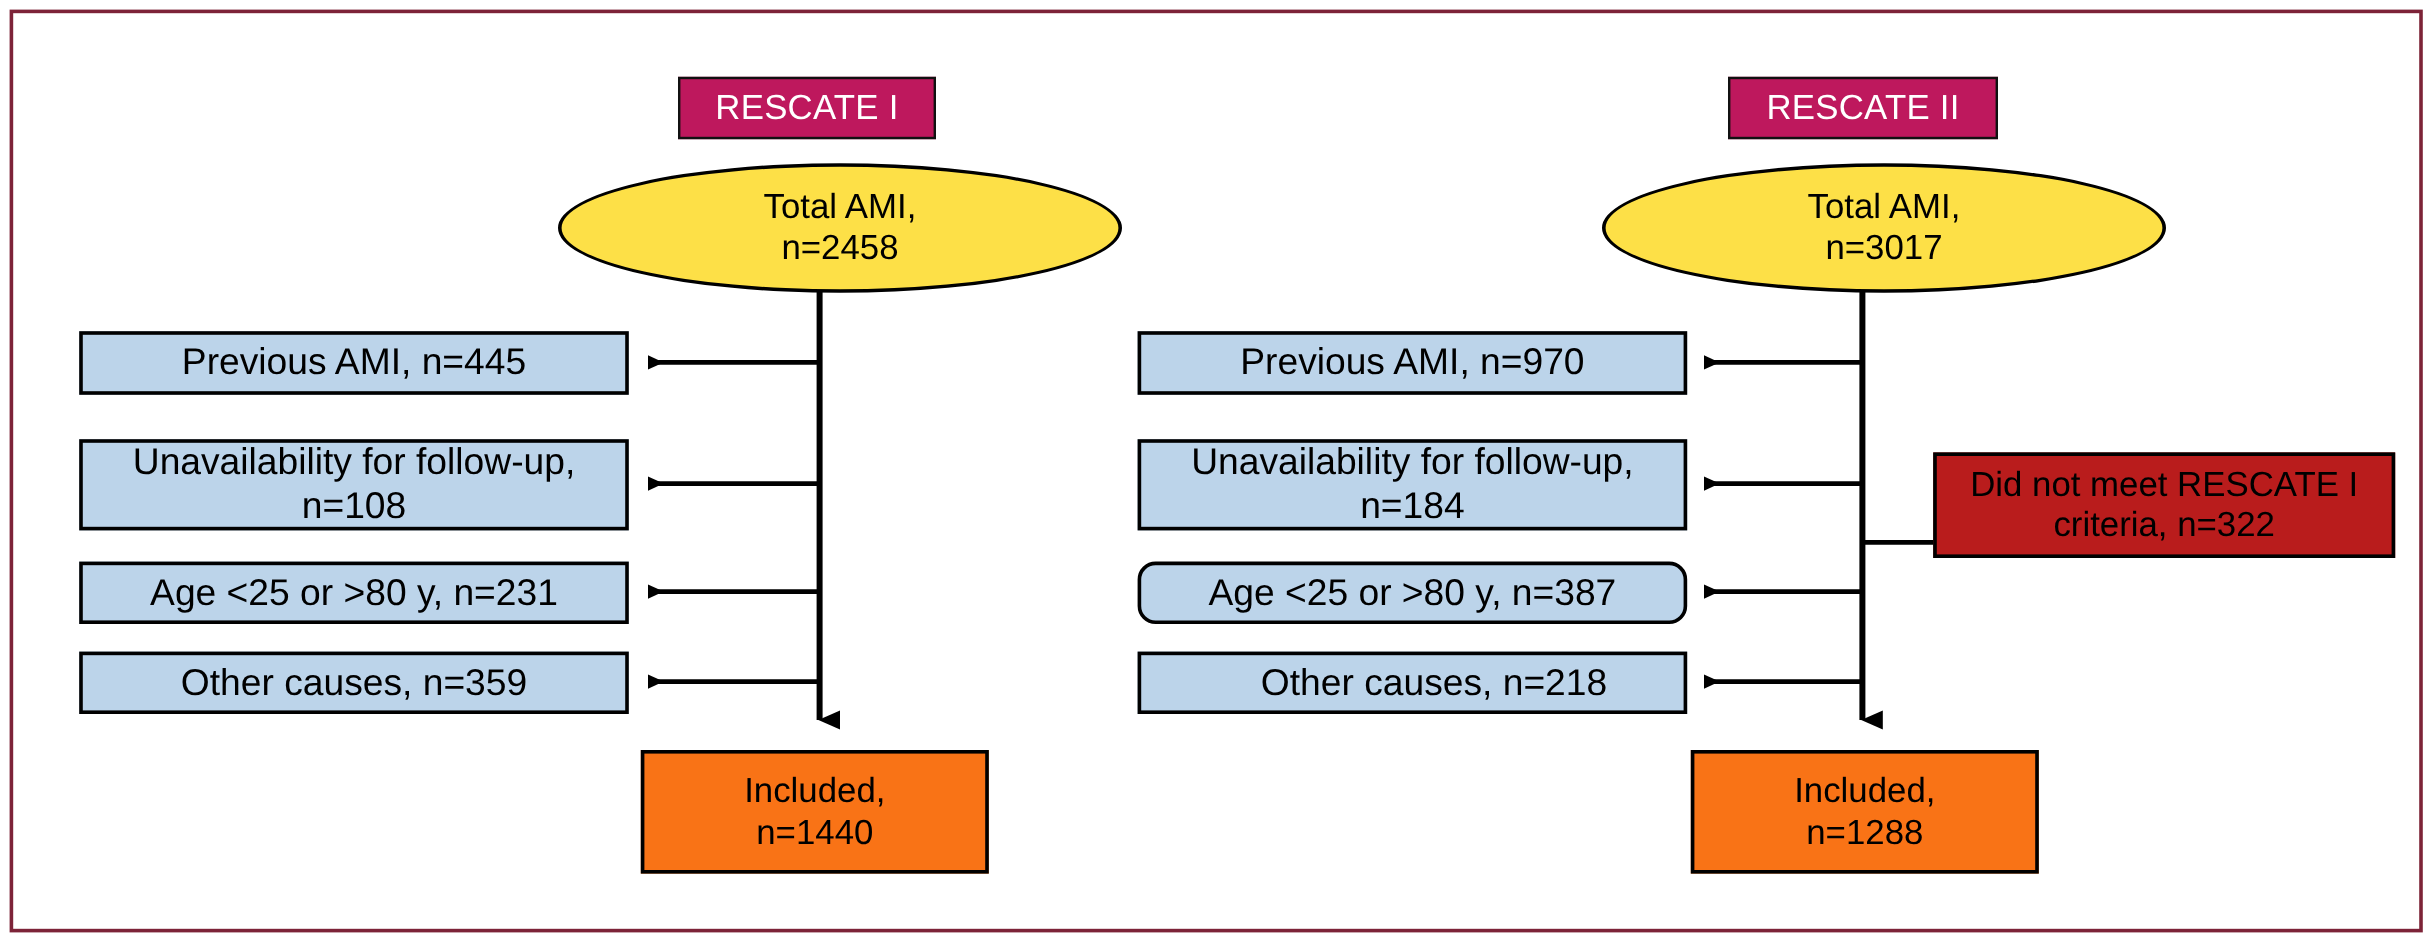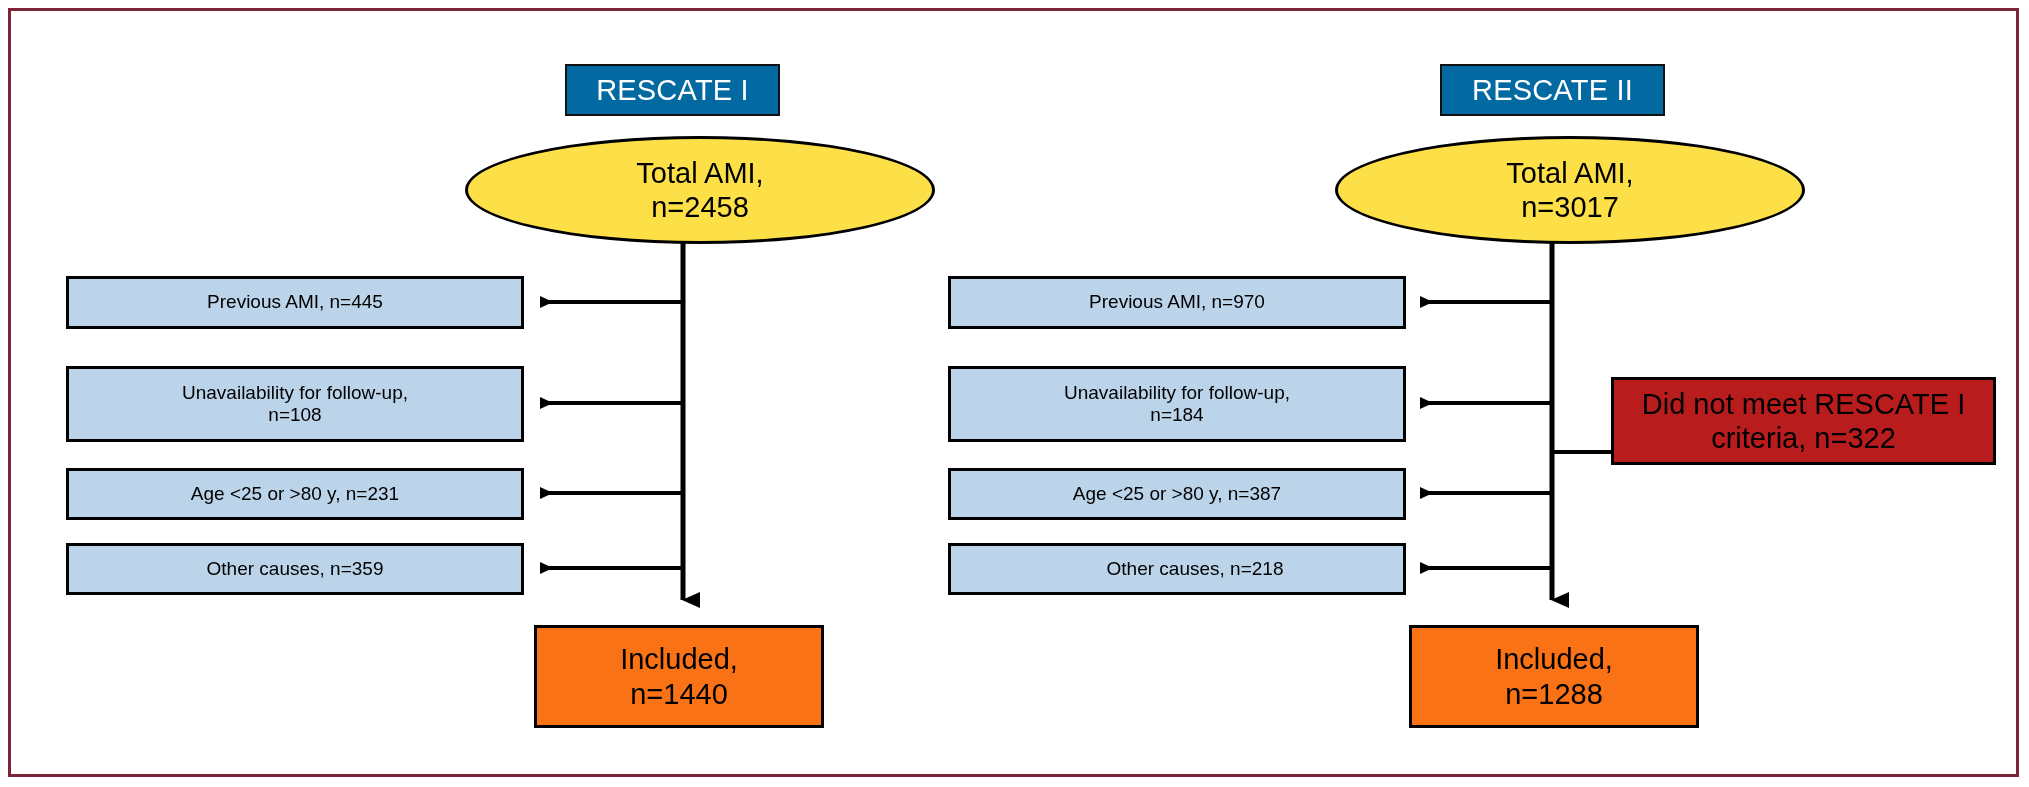--- a/index.html
+++ b/index.html
@@ -37,36 +37,36 @@
     box-sizing: border-box;
     display: flex;
     align-items: center;
     justify-content: center;
     text-align: center;
     color: #000000;
     line-height: 1.18;
     white-space: pre-line;
   }
   .title-box {
-    background: #0369a1;
+    background: #be185d;
     border: 2px solid #111111;
     color: #ffffff;
     font-size: 29px;
     letter-spacing: 0.2px;
   }
   .ellipse {
     background: #fde047;
     border: 3px solid #000000;
     border-radius: 50%;
     font-size: 29px;
   }
   .blue-box {
     background: #bcd4ea;
     border: 3px solid #000000;
-    font-size: 19px;
+    font-size: 31px;
   }
   .green-box {
     background: #f97316;
     border: 3px solid #000000;
     font-size: 29px;
   }
   .pink-box {
     background: #b91c1c;
     border: 3px solid #000000;
     font-size: 29px;
@@ -135,21 +135,21 @@
     <div class="node title-box" style="left:1440px; top:64px; width:225px; height:52px;">RESCATE II</div>
 
     <div class="node ellipse" style="left:1335px; top:136px; width:470px; height:108px;">Total AMI,
 n=3017</div>
 
     <div class="node blue-box" style="left:948px; top:276px; width:458px; height:53px;">Previous AMI, n=970</div>
 
     <div class="node blue-box" style="left:948px; top:366px; width:458px; height:76px;">Unavailability for follow-up,
 n=184</div>
 
-    <div class="node blue-box" style="left:948px; top:468px; width:458px; height:52px;">Age &lt;25 or &gt;80 y, n=387</div>
+    <div class="node blue-box" style="left:948px; top:468px; width:458px; height:52px;border-radius:15px;">Age &lt;25 or &gt;80 y, n=387</div>
 
     <div class="node blue-box" style="left:948px; top:543px; width:458px; height:52px;padding-left:36px;">Other causes, n=218</div>
 
     <div class="node pink-box" style="left:1611px; top:377px; width:385px; height:88px;">Did not meet RESCATE I
 criteria, n=322</div>
 
     <div class="node green-box" style="left:1409px; top:625px; width:290px; height:103px;">Included,
 n=1288</div>
 
   </div>

